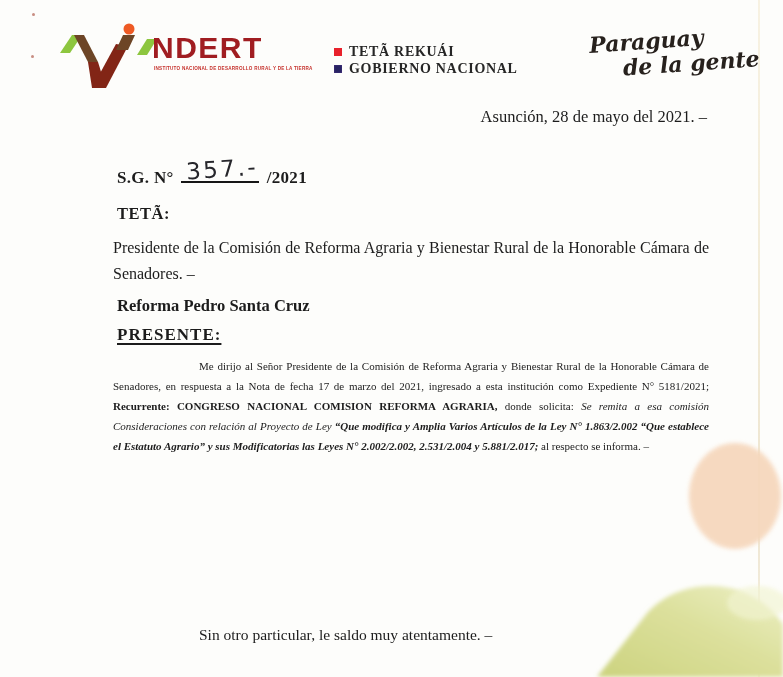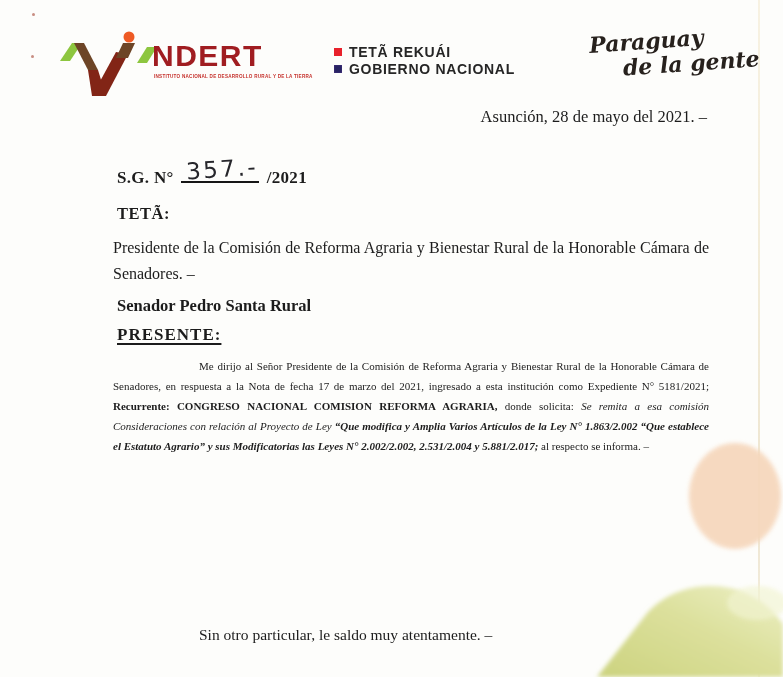--- a/index.html
+++ b/index.html
@@ -17,31 +17,31 @@
            background:#b5685a; opacity:.75; }
   .speck.s1 { left:32px; top:13px; }
   .speck.s2 { left:31px; top:55px; }
   .scanline { position:absolute; left:758px; top:0; width:2px; height:677px;
               background:linear-gradient(#f6efdc 0%, #efe7cf 45%, #eadfc6 75%, #f3eedd 100%);
               opacity:.8; }
   .stains { position:absolute; left:0; top:0; width:783px; height:677px; z-index:1; }
   .textlayer { position:absolute; left:0; top:0; width:783px; height:677px; z-index:2; }
 
   
-  .logo { position:absolute; left:58px; top:28px; width:260px; height:70px; }
+  .logo { position:absolute; left:58px; top:20px; width:260px; height:70px; }
   .logomark { position:absolute; left:0; top:2px; width:100px; height:68px; }
   .logotext { position:absolute; left:94px; top:13px; }
   .logoname { font-family:"Liberation Sans", sans-serif; font-weight:bold;
               font-size:30px; line-height:1; letter-spacing:1.5px;
               color:var(--logo_text_red,#a01d21); }
   .logosub  { font-family:"Liberation Sans", sans-serif; font-weight:bold;
               font-size:4.6px; letter-spacing:.25px; white-space:nowrap;
               color:#c5302b; margin-top:3px; margin-left:2px; }
 
-  .gov { position:absolute; left:334px; top:45px; font-family:Liberation Sans, sans-serif; }
+  .gov { position:absolute; left:334px; top:45px; font-family:Liberation Serif, serif; }
   .govrow { display:flex; align-items:center; margin-bottom:3px; }
   .bullet { width:8px; height:8px; margin-right:7px; flex:0 0 auto; }
   .bullet.red  { background:var(--bullet_red,#e8212b); }
   .bullet.navy { background:var(--bullet_navy,#262262); box-shadow:inset 0 0 2px #5a3e8e; }
   .govtext { font-weight:bold; font-size:14px; letter-spacing:.7px; color:#262626; line-height:14px; }
 
   .slogan { position:absolute; left:590px; top:27px; transform:rotate(-4deg);
             font-family:"DejaVu Serif", serif; font-style:italic; font-weight:bold;
             font-size:22px; color:#27211d; line-height:25px; }
   .slogan .line2 { margin-left:32px; }
@@ -146,21 +146,21 @@
       <span class="hwslot">
         <span class="hw">357.-</span>
       </span>
       <span>/2021</span>
     </div>
 
     <div class="senor">TETÃ:</div>
 
     <p class="recipient">Presidente de la Comisión de Reforma Agraria y Bienestar Rural de la Honorable Cámara de Senadores. –</p>
 
-    <div class="rname">Senador Pedro Santa Rural</div>
+    <div class="rname">Reforma Pedro Santa Cruz</div>
 
     <div class="presente">PRESENTE:</div>
 
     <p class="bodypar p1"><span class="rt-regular">Me dirijo al Señor Presidente de la Comisión de Reforma Agraria y Bienestar Rural de la Honorable Cámara de Senadores, en respuesta a la Nota de fecha 17 de marzo del 2021, ingresado a esta institución como Expediente N° 5181/2021; </span><span class="rt-bold">Recurrente: CONGRESO NACIONAL COMISION REFORMA AGRARIA, </span><span class="rt-regular">donde solicita: </span><span class="rt-italic">Se remita a esa comisión Consideraciones con relación al Proyecto de Ley </span><span class="rt-bold-italic">“Que modifica y Amplia Varios Artículos de la Ley N° 1.863/2.002 “Que establece el Estatuto Agrario” y sus Modificatorias las Leyes N° 2.002/2.002, 2.531/2.004 y 5.881/2.017;</span><span class="rt-regular"> al respecto se informa. –</span></p>
 
 
     <div class="closing">Sin otro particular, le saldo muy atentamente. –</div>
 
   </div>
 </div>

